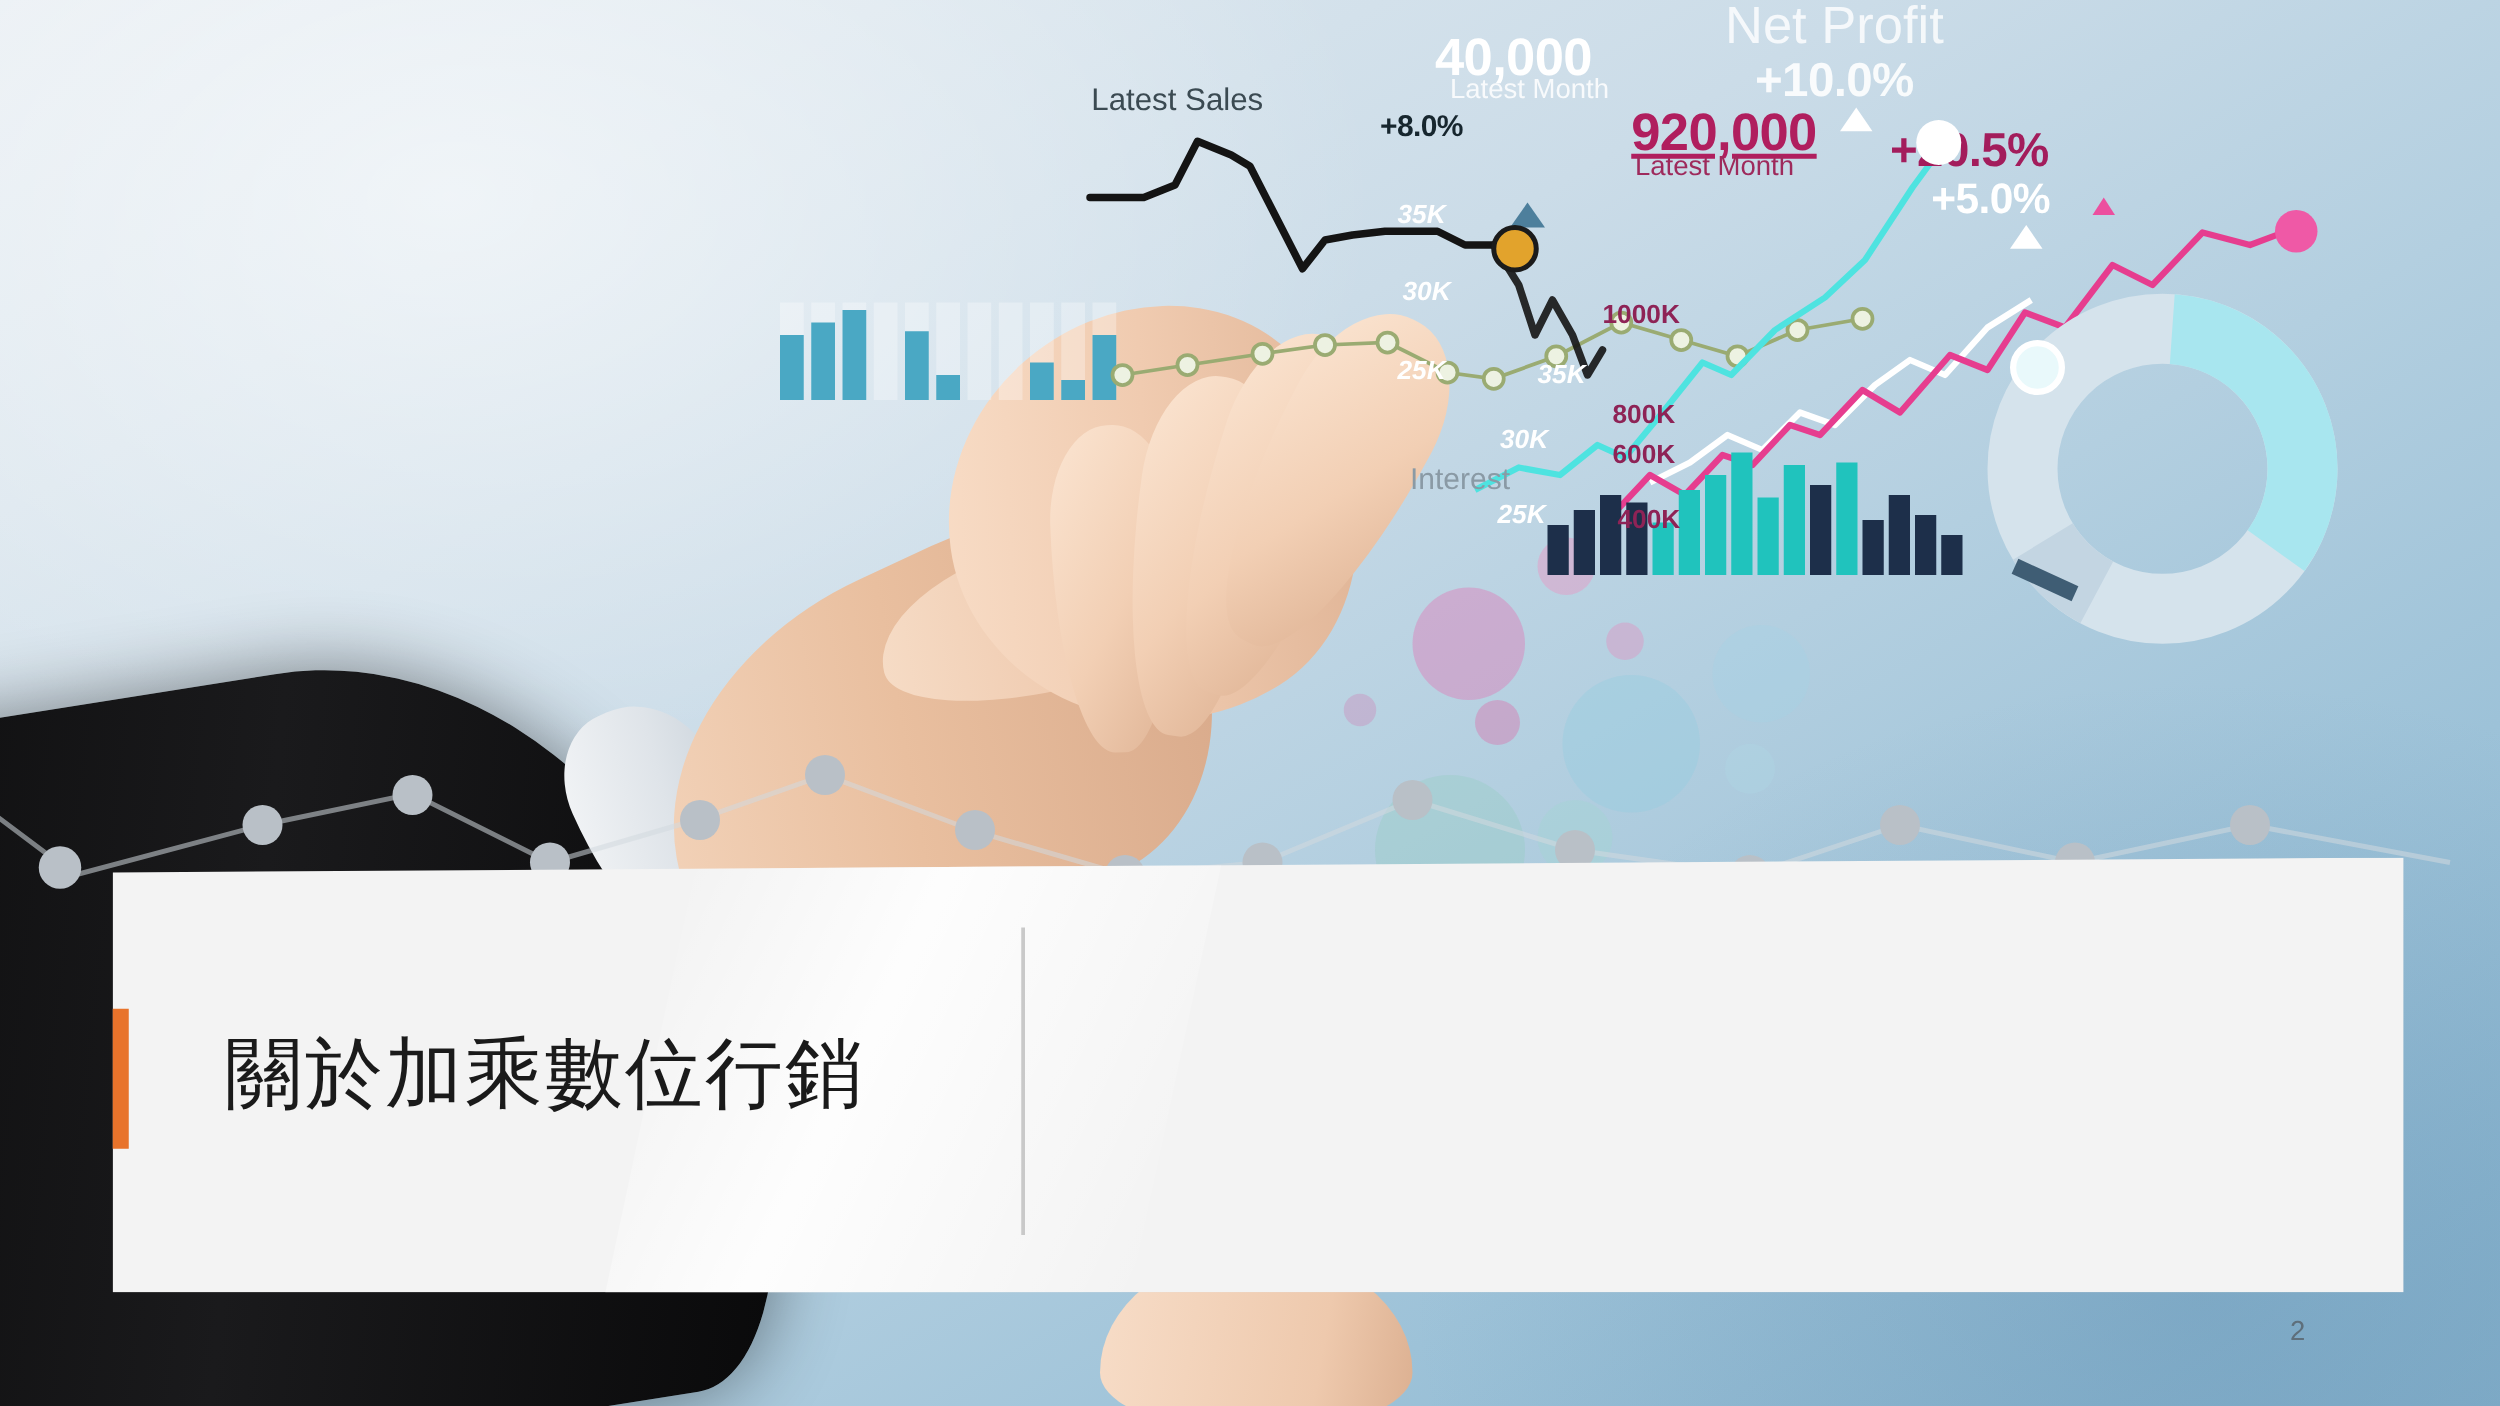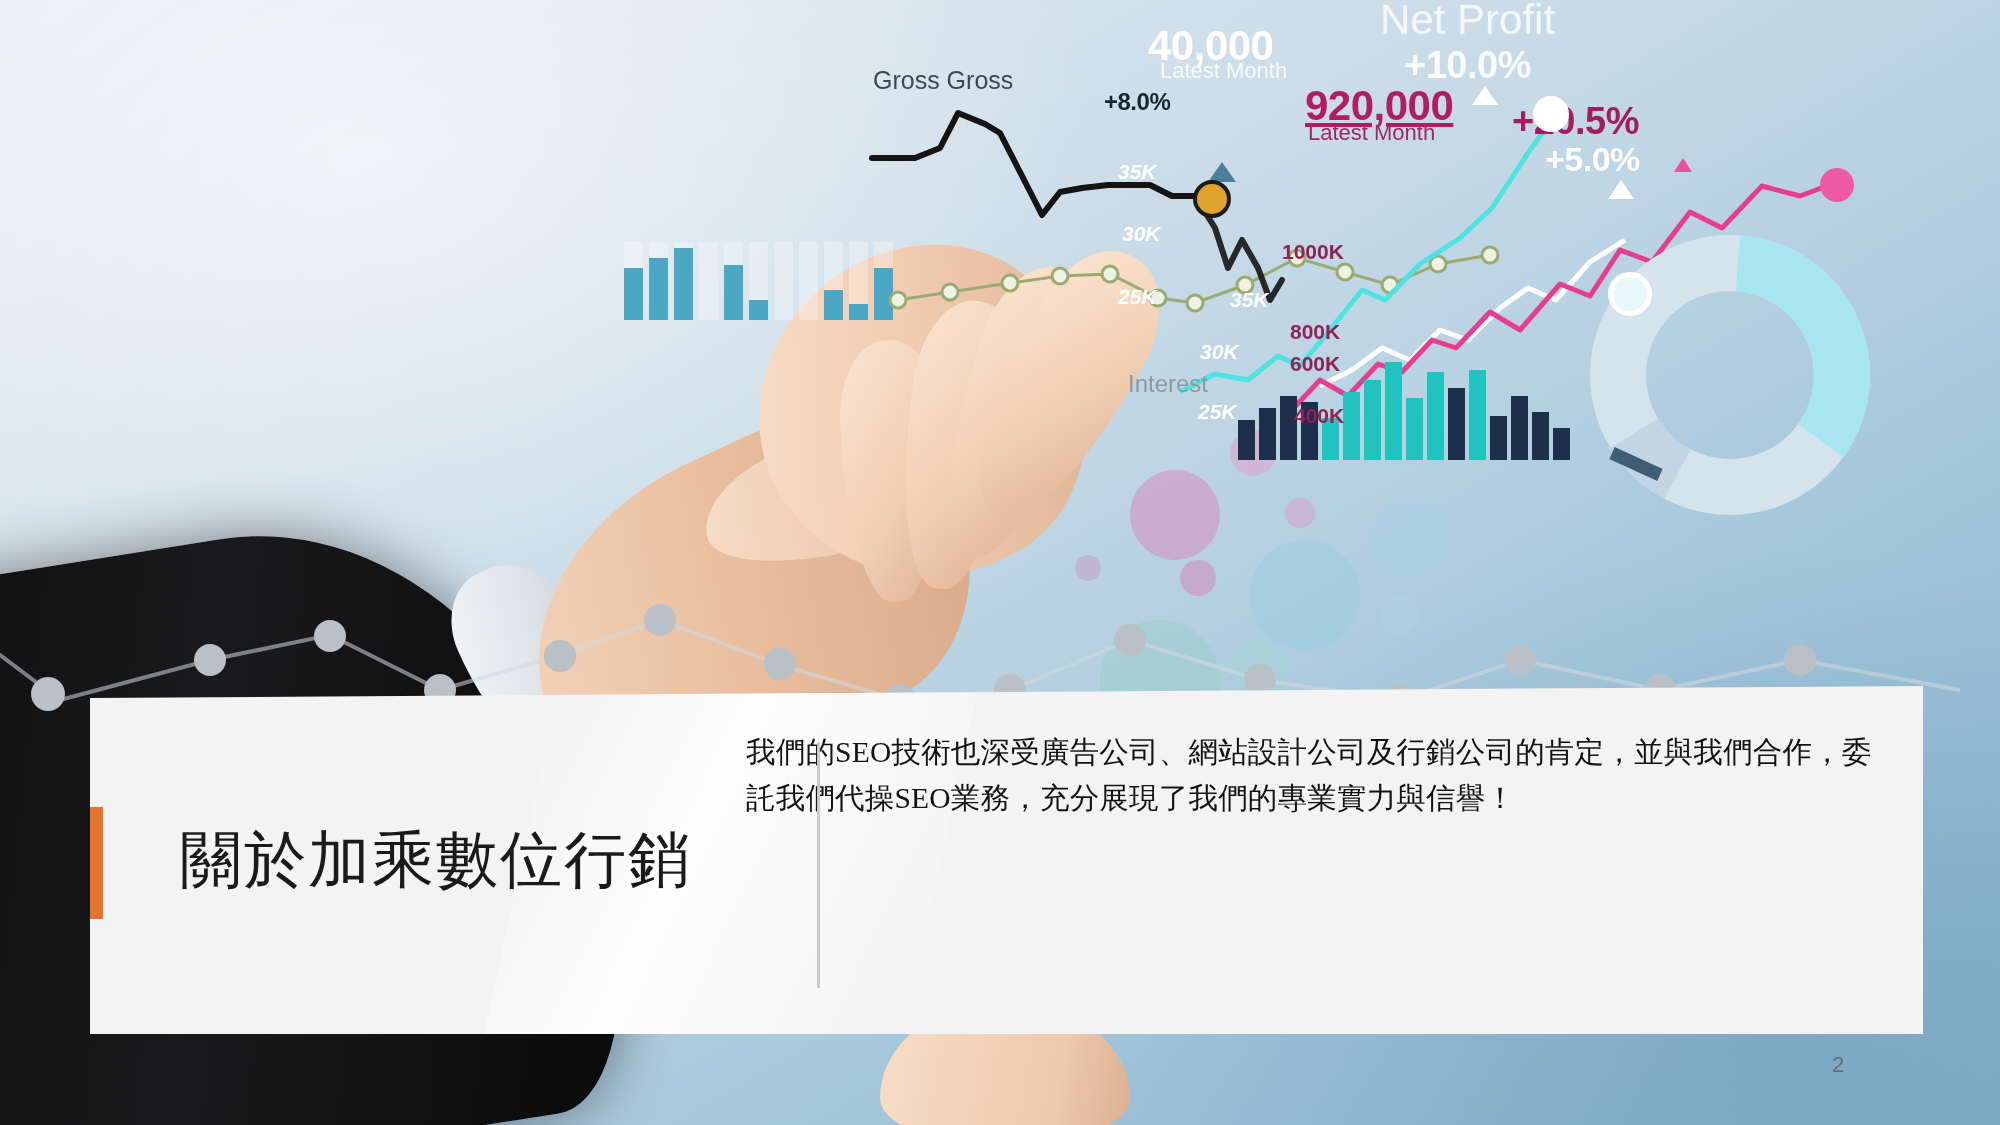--- a/index.html
+++ b/index.html
@@ -419,21 +419,21 @@
       </g>
 
       <g transform="translate(1730,375)">
         <circle r="112" fill="none" stroke="#d5e3ec" stroke-width="56"></circle>
         <circle r="112" fill="none" stroke="#a8e6ef" stroke-width="56" stroke-dasharray="238 466" transform="rotate(-86)"></circle>
         <circle r="112" fill="none" stroke="#c3d5e2" stroke-width="56" stroke-dasharray="60 644" transform="rotate(118)"></circle>
         <path d="M -118 78 L -70 100" stroke="#3f5d74" stroke-width="13" fill="none"></path>
       </g>
     </svg>
 
-    <div class="lbl-gross">Gross Gross</div>
+    <div class="lbl-gross">Latest Sales</div>
     <div class="lbl-interest">Interest</div>
     <div class="lbl-netprofit">Net Profit</div>
 
     <div class="kpi v20000">40,000</div>
     <div class="kpi kpi-sub v20000s">Latest Month</div>
     <div class="kpi v8">+8.0%</div>
     <div class="kpi v10">+10.0%</div>
     <div class="kpi v920">920,000</div>
     <div class="kpi kpi-sub v920s">Latest Month</div>
     <div class="kpi v205">+20.5%</div>
@@ -468,19 +468,18 @@
     <div class="accent-bar"></div>
 
     <div class="card-inner">
       <div class="title-col">
         <div class="slide-title">關於加乘數位行銷</div>
       </div>
 
       <div class="divider"></div>
 
       <div class="text-col">
-        <p class="body-p">我們的SEO技術也深受廣告公司、網站設計公司及行銷公司的肯定，並與我們合作，委託我們代操SEO業務，充分展現了我們的專業實力與信譽！</p>
       </div>
     </div>
   </div>
 
   <div class="page-num">2</div>
 </div>
 
 </body></html>

